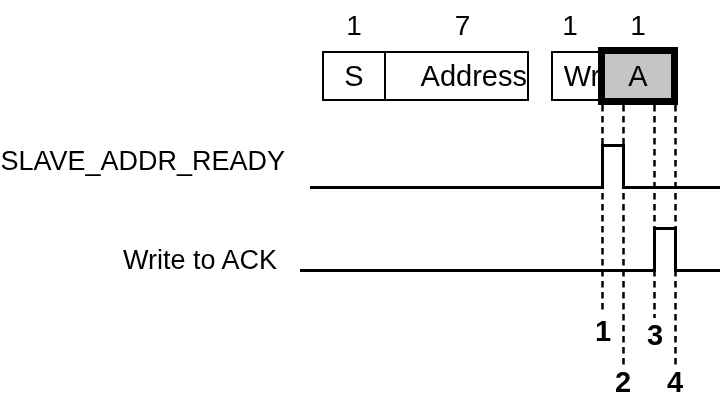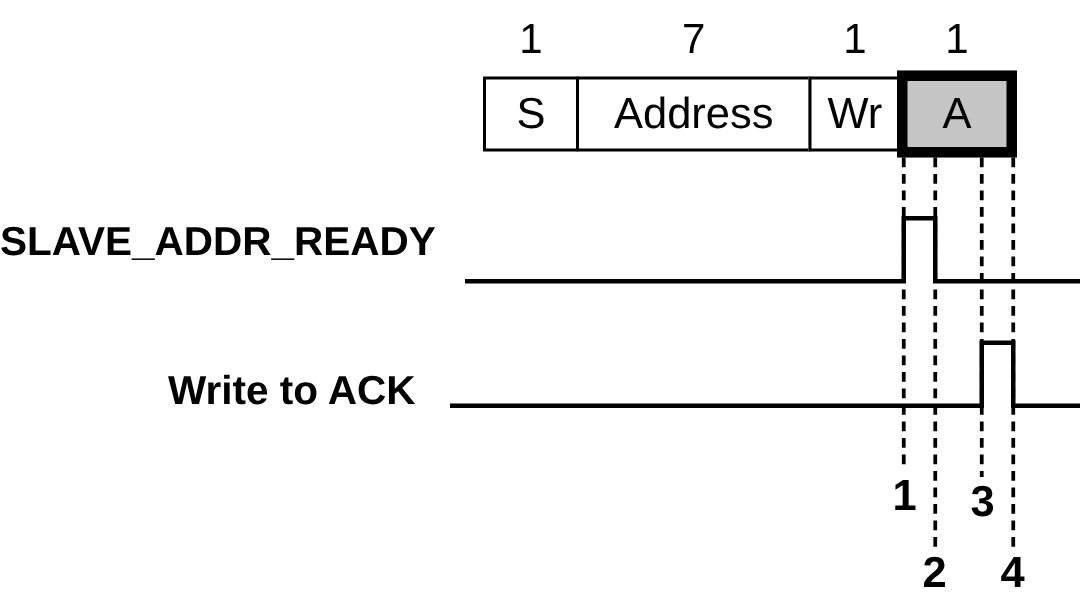--- a/index.html
+++ b/index.html
@@ -51,21 +51,21 @@
     align-items: center;
     justify-content: center;
     font-size: 29px;
   }
 
   
   .siglabel {
     position: absolute;
     left: 0;
     text-align: right;
-    font-weight: bold;
+    font-weight: normal;
     font-size: 27px;
     line-height: 30px;
     white-space: nowrap;
     color: #000;
   }
   .siglabel.s1 { top: 146px; width: 285px; }
   .siglabel.s2 { top: 233px; width: 277px; margin-top: 12px; }
 
   
   .marker {
@@ -88,24 +88,24 @@
 <div class="canvas">
 
   <div class="bitcount" style="left:322px; width:64px;">1</div>
   <div class="bitcount" style="left:384px; width:157px;">7</div>
   <div class="bitcount" style="left:539px; width:62px;">1</div>
   <div class="bitcount" style="left:598px; width:80px;">1</div>
 
   <div class="fbox" style="left:322px; width:64px;">
     <span>S</span>
   </div>
-  <div class="fbox" style="left:384px; width:157px;">
+  <div class="fbox" style="left:384px; width:145px;justify-content:flex-end;">
     <span>Address</span>
   </div>
-  <div class="fbox" style="left:539px; width:62px;justify-content:center;">
+  <div class="fbox" style="left:551px; width:62px;justify-content:center;">
     <span>Wr</span>
   </div>
   <div class="fbox-a" style="background: rgb(197, 197, 197);">
     <span>A</span>
   </div>
 
   <div class="siglabel s1">SLAVE_ADDR_READY</div>
   <div class="siglabel s2">Write to ACK</div>
 
   <svg class="overlay" width="723" height="405">

